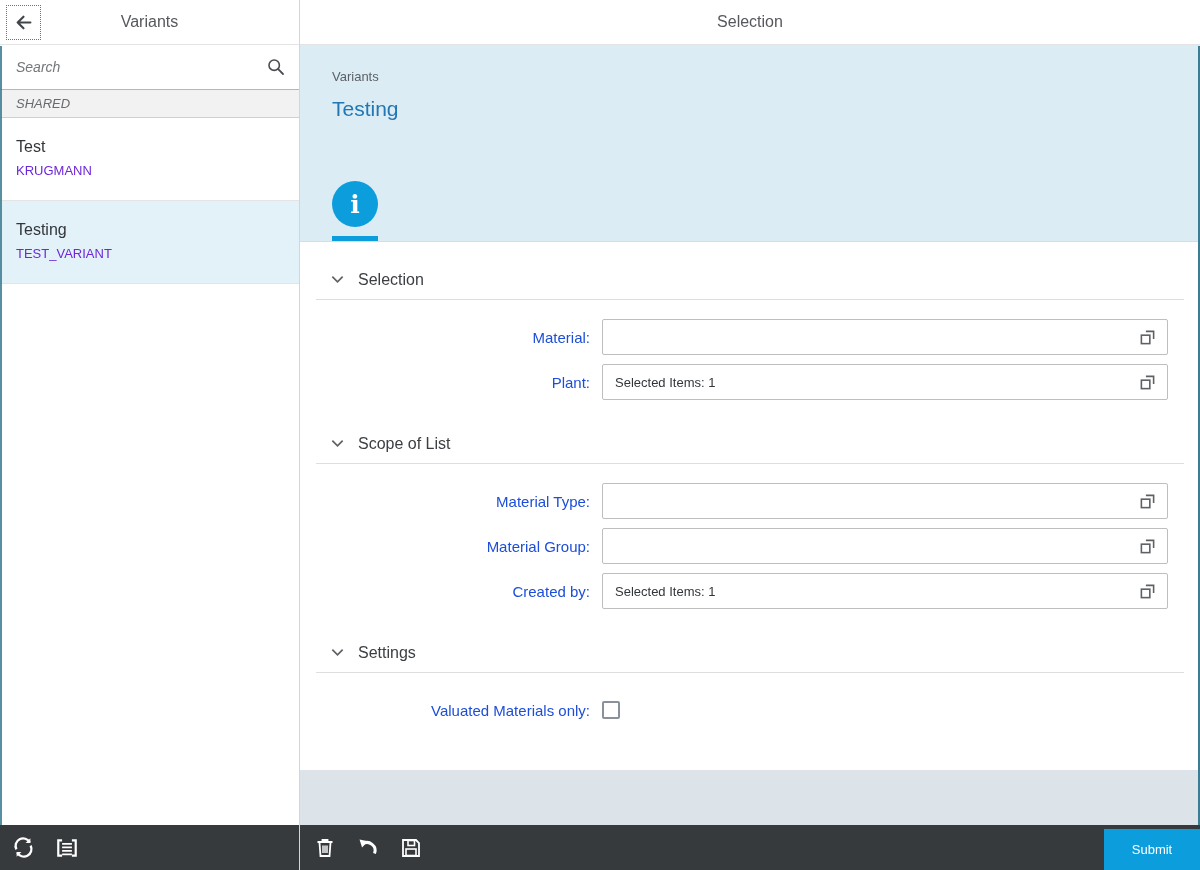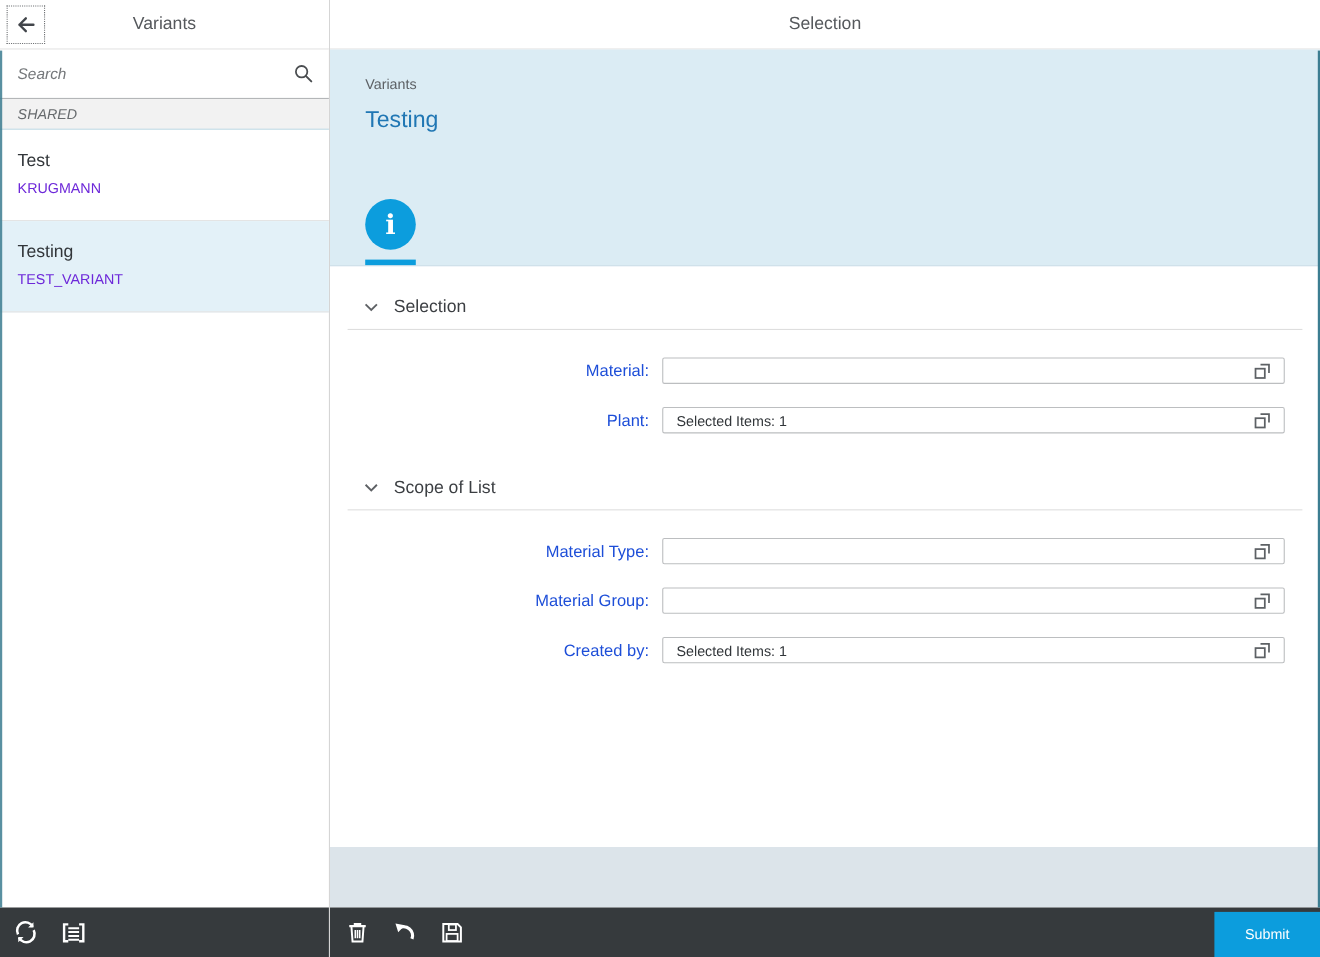--- a/index.html
+++ b/index.html
@@ -46,21 +46,21 @@
   .tab-underline { width: 46px; height: 5px; background: var(--accent); margin-top: 9px; }
 
   .form-content { flex: 1; background: #fff; overflow: hidden; }
   .section-header { margin: 0 16px; height: 40px; display: flex; align-items: center; gap: 13px; padding-left: 14px; border-bottom: 1px solid #dedede; cursor: pointer; }
   .section:first-child .section-header { margin-top: 18px; }
   .section-title { font-size: 16px; color: #3b3e42; }
   .chev { color: #5e6putare165; color: #5e6165; }
   .fields { padding: 19px 0 24px; display: flex; flex-direction: column; gap: 9px; }
   .field-row { display: flex; align-items: center; min-height: 36px; }
   .field-label { width: 302px; flex: 0 0 302px; text-align: right; padding-right: 12px; font-size: 15px; color: #1d4ed8; }
-  .field-input { flex: 1; height: 24px; margin-right: 32px; border: 1px solid #bcbec0; border-radius: 2px; background: #fff; display: flex; align-items: center; padding: 0 8px 0 12px; cursor: text; }
+  .field-input { flex: 1; height: 36px; margin-right: 32px; border: 1px solid #bcbec0; border-radius: 2px; background: #fff; display: flex; align-items: center; padding: 0 8px 0 12px; cursor: text; }
   .field-value { flex: 1; font-size: 13px; color: #32363a; }
   .vh-btn { background: none; border: none; cursor: pointer; color: #5d6165; display: flex; padding: 2px; }
   .checkbox { width: 18px; height: 18px; border: 2px solid #8a9199; border-radius: 2px; background: #fff; display: inline-block; cursor: pointer; }
 
   .strip { height: 55px; flex: 0 0 55px; background: var(--strip); }
   .detail-footer { padding-left: 14px; gap: 21px; }
   .submit-btn { margin-left: auto; margin-top: 4px; align-self: flex-start; width: 96px; height: 41px; background: var(--accent); color: #fff; border: none; font-family: "Liberation Sans", sans-serif; font-size: 13px; cursor: pointer; }
   svg { display: block; }
 </style>
 </head>
@@ -245,20 +245,34 @@
             <button class="vh-btn">
                 <svg width="19" height="19">
                   <use href="#i-value-help"></use>
                 </svg>
               </button>
           </div>
         </div>
       </div>
     </div>
 
+    <div class="section">
+      <div class="section-header">
+        <svg class="chev" width="15" height="15">
+            <use href="#i-chevron-down"></use>
+          </svg>
+        <span class="section-title">Settings</span>
+      </div>
+      <div class="fields">
+        <div class="field-row">
+          <span class="field-label">Valuated Materials only:</span>
+          <span class="checkbox" role="checkbox" aria-checked="false"></span>
+        </div>
+      </div>
+    </div>
 
   </div>
 
   <div class="strip"></div>
 
   <div class="dark-footer detail-footer">
     <button class="icon-btn">
       <svg width="22" height="22">
           <use href="#i-trash"></use>
         </svg>

